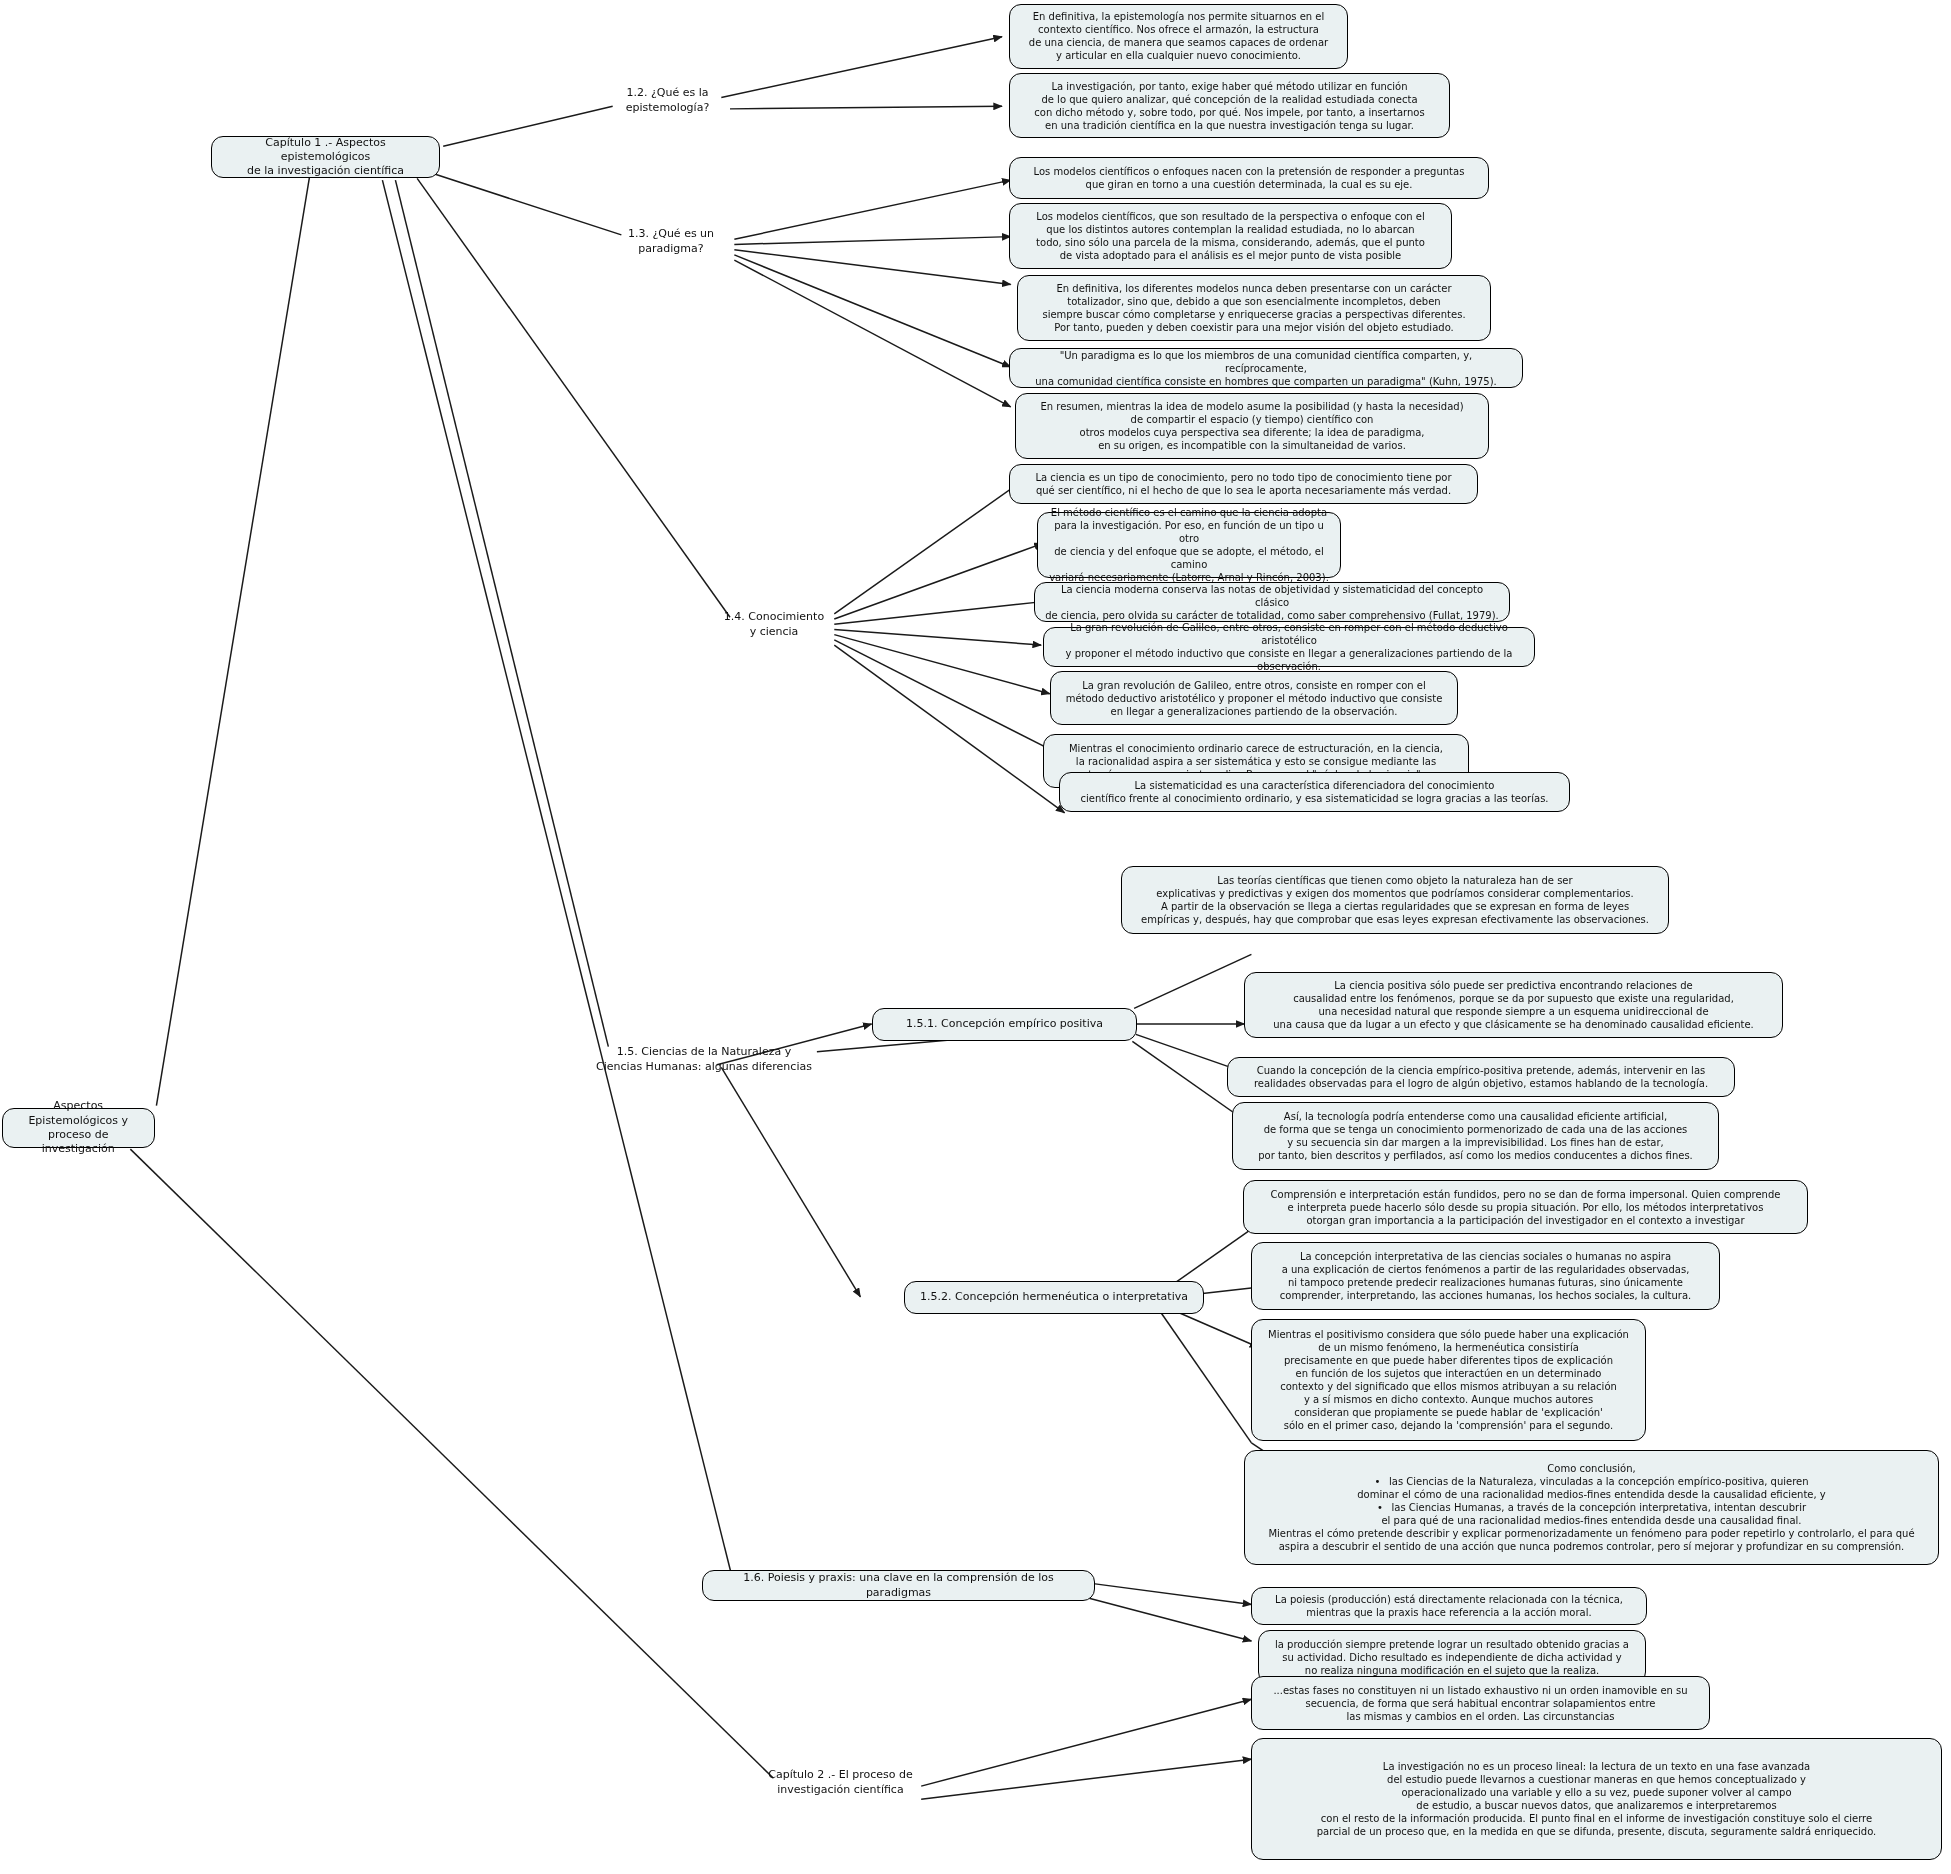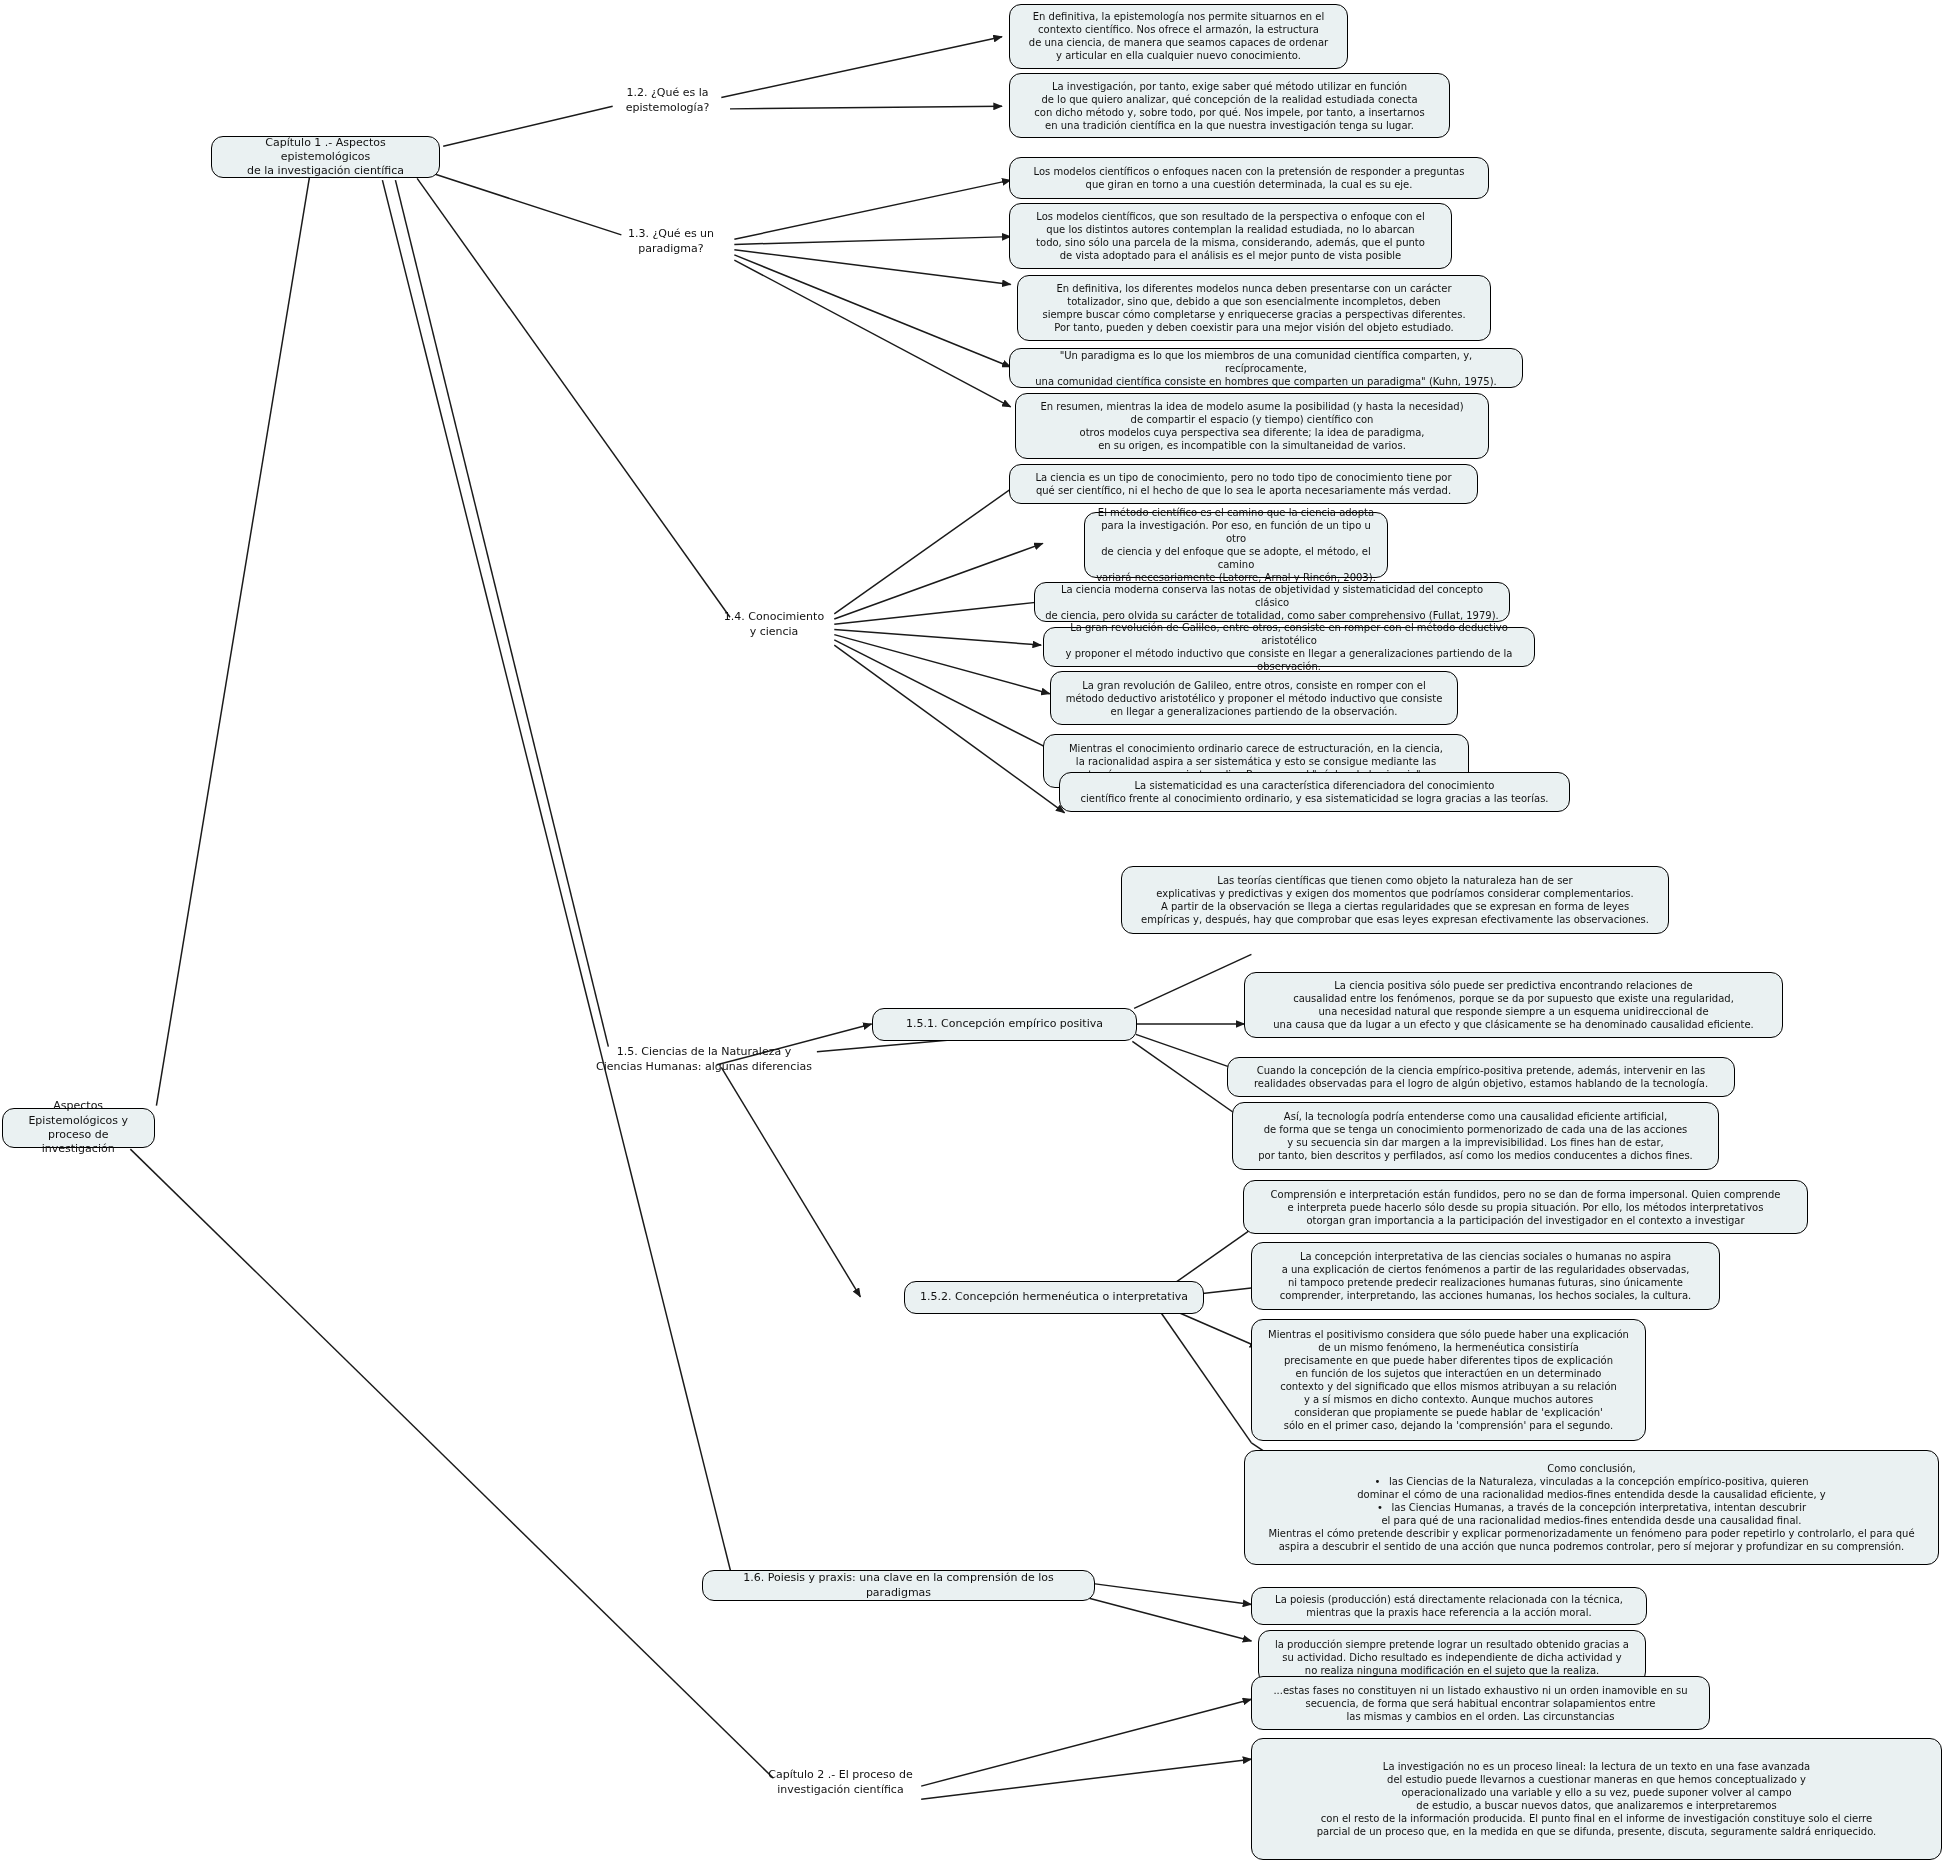--- a/index.html
+++ b/index.html
@@ -121,21 +121,21 @@
     <span class="txt">1.6. Poiesis y praxis: una clave en la comprensión de los paradigmas</span>
   </div>
 
   <div class="node t11" style="left:1009px;top:3.5px;width:339px;height:65px;">
     <span class="txt">En definitiva, la epistemología nos permite situarnos en el
 contexto científico. Nos ofrece el armazón, la estructura
 de una ciencia, de manera que seamos capaces de ordenar
 y articular en ella cualquier nuevo conocimiento.</span>
   </div>
   <div class="node t11" style="left:1009px;top:73px;width:441px;height:65px;">
-    <span class="txt">La investigación, por tanto, exige saber qué método utilizar en función
+    <span class="txt">La investigación, por tanto, exige haber qué método utilizar en función
 de lo que quiero analizar, qué concepción de la realidad estudiada conecta
 con dicho método y, sobre todo, por qué. Nos impele, por tanto, a insertarnos
 en una tradición científica en la que nuestra investigación tenga su lugar.</span>
   </div>
   <div class="node t11" style="left:1009px;top:157px;width:480px;height:42px;">
     <span class="txt">Los modelos científicos o enfoques nacen con la pretensión de responder a preguntas
 que giran en torno a una cuestión determinada, la cual es su eje.</span>
   </div>
   <div class="node t11" style="left:1009px;top:203px;width:443px;height:66px;">
     <span class="txt">Los modelos científicos, que son resultado de la perspectiva o enfoque con el
@@ -156,21 +156,21 @@
   <div class="node t11" style="left:1015px;top:393px;width:474px;height:66px;">
     <span class="txt">En resumen, mientras la idea de modelo asume la posibilidad (y hasta la necesidad)
 de compartir el espacio (y tiempo) científico con
 otros modelos cuya perspectiva sea diferente; la idea de paradigma,
 en su origen, es incompatible con la simultaneidad de varios.</span>
   </div>
   <div class="node t11" style="left:1009px;top:464px;width:469px;height:40px;">
     <span class="txt">La ciencia es un tipo de conocimiento, pero no todo tipo de conocimiento tiene por
 qué ser científico, ni el hecho de que lo sea le aporta necesariamente más verdad.</span>
   </div>
-  <div class="node t11" style="left:1084px;top:512px;width:304px;height:66px;">
+  <div class="node t11" style="left:1037px;top:512px;width:304px;height:66px;">
     <span class="txt">El método científico es el camino que la ciencia adopta
 para la investigación. Por eso, en función de un tipo u otro
 de ciencia y del enfoque que se adopte, el método, el camino
 variará necesariamente (Latorre, Arnal y Rincón, 2003).</span>
   </div>
   <div class="node t11" style="left:1034px;top:582px;width:476px;height:40px;">
     <span class="txt">La ciencia moderna conserva las notas de objetividad y sistematicidad del concepto clásico
 de ciencia, pero olvida su carácter de totalidad, como saber comprehensivo (Fullat, 1979).</span>
   </div>
   <div class="node t11" style="left:1043px;top:627px;width:492px;height:40px;">

